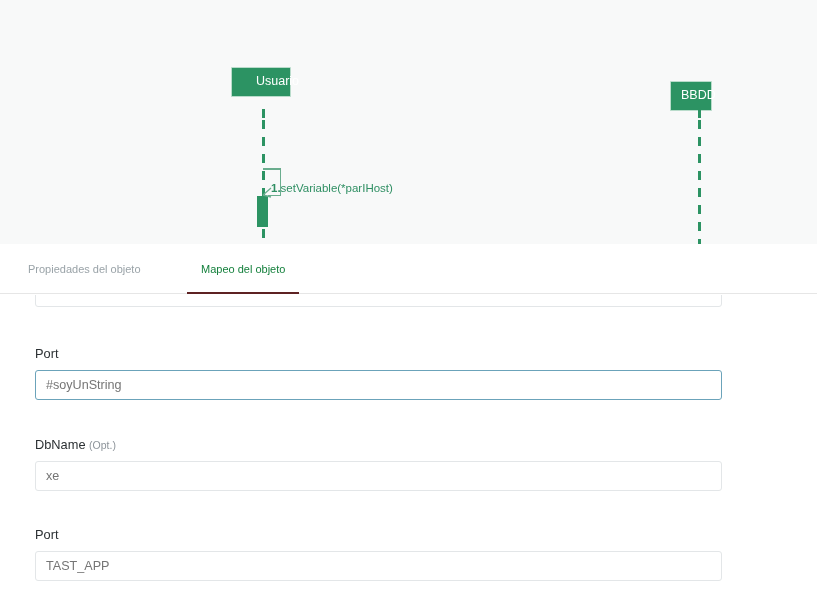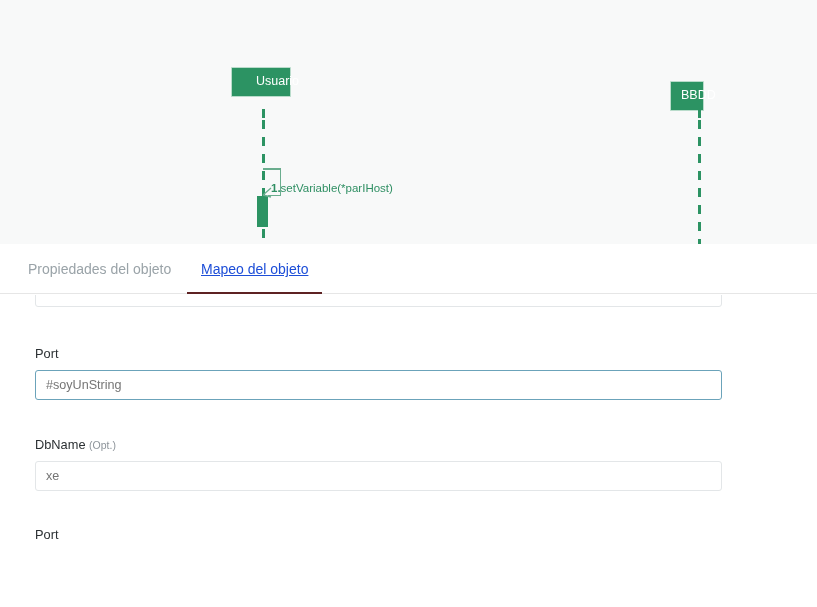--- a/index.html
+++ b/index.html
@@ -81,27 +81,27 @@
     width: 817px; height: 50px;
     background: #ffffff;
     border-bottom: 1px solid #e6e6e6;
   }
   .tab {
     position: absolute;
     top: 0;
     height: 50px;
     display: flex;
     align-items: center;
-    font-size: 14px;
+    font-size: 11px;
     padding: 0 14px;
     cursor: pointer;
     user-select: none;
   }
   .tab.inactive { color: #9aa3a8; left: 14px; }
-  .tab.active   { color: #1d4ed8; left: 187px; text-decoration: underline; }
+  .tab.active   { color: #15803d; left: 187px; }
   .tab.active::after {
     content: "";
     position: absolute;
     left: 0; right: 0; bottom: 0;
     height: 2px;
     background: #5e2223;
   }
 
   
   #form-area {
@@ -181,21 +181,21 @@
     <svg style="position:absolute; left:262px; top:186px; width:14px; height:14px; overflow:visible;">
       <path d="M1,9 L9,2 M1,9 L9,11" stroke="#6aad8e" stroke-width="1.3" fill="none"></path>
     </svg>
 
     <div class="msg-label" style="left:271px; top:151px;margin-top:32px;">
       <span class="seq-num">1.</span><span>setVariable(*parIHost)</span>
     </div>
   </div>
 
   <div class="lifeline-group">
-    <div class="actor-box" style="left:670px; top:81px; width:34px;">BBDD</div>
+    <div class="actor-box" style="left:670px; top:81px; width:42px;">BBDD</div>
     <div class="lifeline-solid-stub" style="left:698px; top:109px; height:9px;"></div>
     <div class="lifeline" style="left:698px; top:120px; height:129px;"></div>
   </div>
 
 </div>
 
 <div id="tabs-row">
   <div class="tab inactive">Propiedades del objeto</div>
   <div class="tab active">Mapeo del objeto</div>
 </div>
@@ -218,15 +218,16 @@
       <span>DbName</span>
       <span class="opt">(Opt.)</span>
     </div>
     <input class="text-input" type="text" placeholder="xe" style="">
   </div>
 
   <div class="field" style="top:234px;">
     <div class="field-label">
       <span>Port</span>
     </div>
+    <input class="text-input" type="text" placeholder="TAST_APP" style="">
   </div>
 
 </div>
 
 </body></html>

